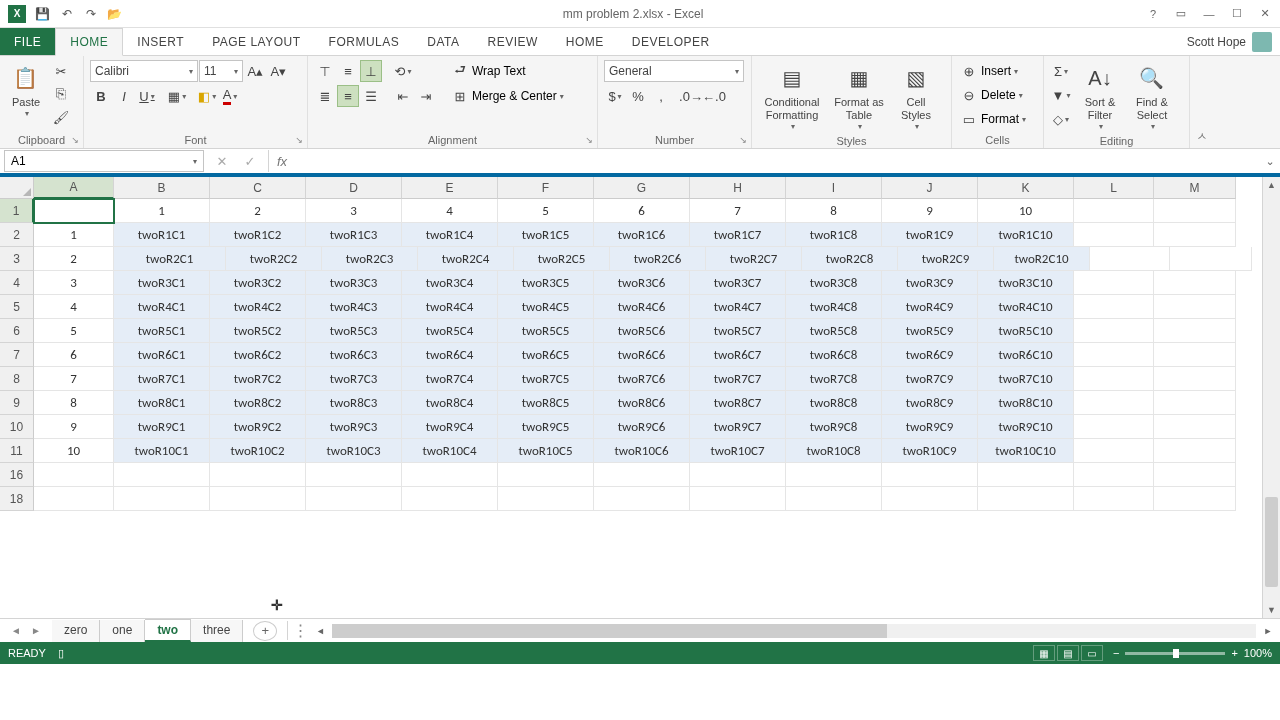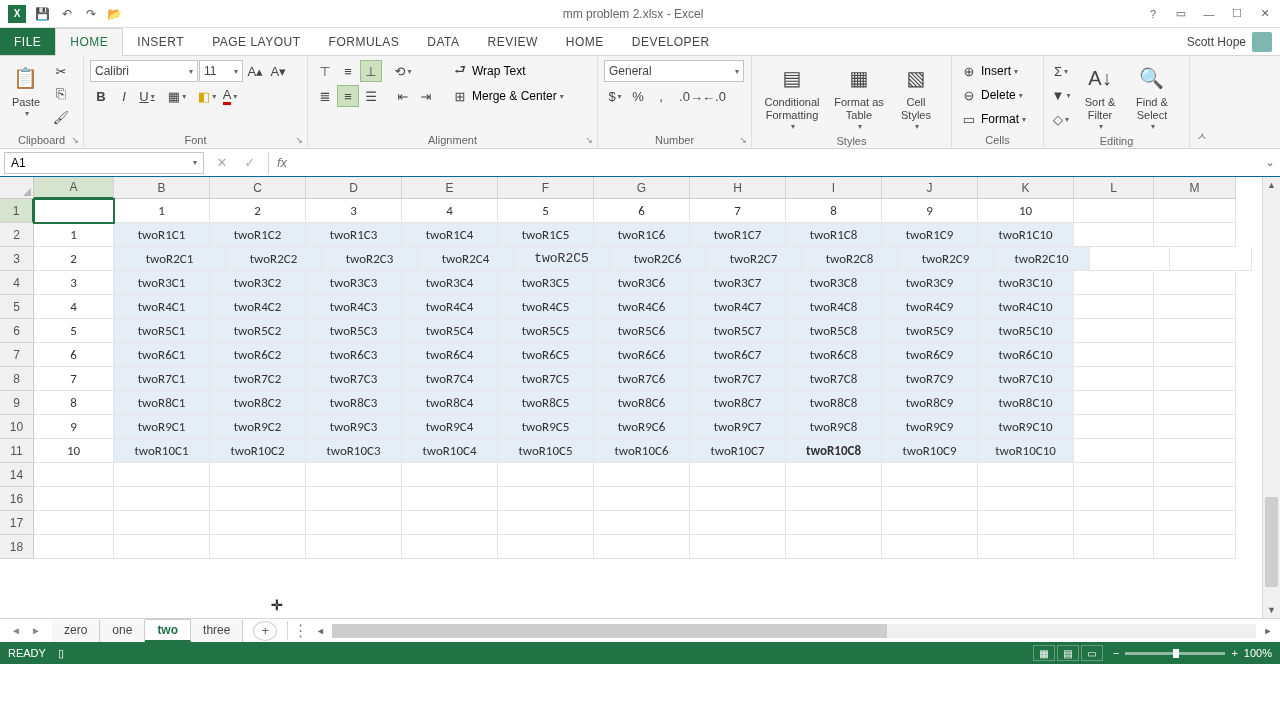--- a/index.html
+++ b/index.html
@@ -32,21 +32,21 @@
 .bigbtn { display: flex; flex-direction: column; align-items: center; justify-content: center; font-size: 11px; color: #444; padding: 2px 4px; line-height: 1.2; text-align: center; }
 .bigbtn .ico { width: 32px; height: 32px; display: flex; align-items: center; justify-content: center; font-size: 20px; margin-bottom: 2px; }
 .smallbtn { width: 22px; height: 22px; display: flex; align-items: center; justify-content: center; font-size: 13px; color: #444; }
 .col { display: flex; flex-direction: column; gap: 1px; }
 .row { display: flex; gap: 1px; align-items: center; }
 .sel { border: 1px solid #c4c4c4; background: #fff; font-size: 12px; padding: 1px 4px; color: #444; height: 22px; display:flex; align-items:center; justify-content:space-between; }
 .drop { font-size: 8px; color: #666; margin-left: 2px; }
 .ribbon-collapse { width: 24px; display: flex; align-items: flex-end; justify-content: center; padding-bottom: 4px; color: #666; font-size: 11px; }
 
 
-.formulabar { height: 28px; border-bottom: 1px solid #0369a1; display: flex; align-items: center; background: #fff; }
+.formulabar { height: 28px; border-bottom: 4px solid #0369a1; display: flex; align-items: center; background: #fff; }
 .namebox { width: 200px; border: 1px solid #c4c4c4; margin: 2px 0 2px 4px; height: 22px; display: flex; align-items: center; padding: 0 6px; font-size: 12px; justify-content: space-between; }
 .fbar-btns { display: flex; align-items: center; border-right: 1px solid #d4d4d4; padding: 0 6px; gap: 4px; }
 .fbar-btn { width: 24px; height: 22px; display: flex; align-items: center; justify-content: center; font-size: 13px; color: #aaa; }
 .fx { font-style: italic; font-size: 13px; color: #777; padding: 0 8px; }
 .fbar-input { flex: 1; height: 22px; }
 .fbar-expand { width: 20px; display:flex; align-items:center; justify-content:center; color:#666; font-size:11px;}
 
 
 .gridwrap { position: relative; height: 441px; display: flex; }
 .gridmain { flex: 1; overflow: hidden; position: relative; display: flex; flex-direction: column; }
@@ -368,21 +368,21 @@
           <div class="cell" style="width: 80px;"></div>
           <div class="cell" style="width: 82px;"></div>
         </div>
         <div class="gridrow">
           <div class="rowhead">3</div>
           <div class="cell" style="width: 80px;">2</div>
           <div class="cell sel-area" style="width: 112px;">twoR2C1</div>
           <div class="cell sel-area" style="width: 96px;">twoR2C2</div>
           <div class="cell sel-area" style="width: 96px;">twoR2C3</div>
           <div class="cell sel-area" style="width: 96px;">twoR2C4</div>
-          <div class="cell sel-area" style="width: 96px; font-family: Liberation Mono, monospace;">twoR2C5</div>
+          <div class="cell sel-area" style="width: 96px;">twoR2C5</div>
           <div class="cell sel-area" style="width: 96px;">twoR2C6</div>
           <div class="cell sel-area" style="width: 96px;">twoR2C7</div>
           <div class="cell sel-area" style="width: 96px;">twoR2C8</div>
           <div class="cell sel-area" style="width: 96px;">twoR2C9</div>
           <div class="cell sel-area" style="width: 96px;">twoR2C10</div>
           <div class="cell" style="width: 80px;"></div>
           <div class="cell" style="width: 82px;"></div>
         </div>
         <div class="gridrow">
           <div class="rowhead">4</div>
@@ -499,60 +499,28 @@
         <div class="gridrow">
           <div class="rowhead">11</div>
           <div class="cell" style="width: 80px;">10</div>
           <div class="cell sel-area" style="width: 96px;">twoR10C1</div>
           <div class="cell sel-area" style="width: 96px;">twoR10C2</div>
           <div class="cell sel-area" style="width: 96px;">twoR10C3</div>
           <div class="cell sel-area" style="width: 96px;">twoR10C4</div>
           <div class="cell sel-area" style="width: 96px;">twoR10C5</div>
           <div class="cell sel-area" style="width: 96px;">twoR10C6</div>
           <div class="cell sel-area" style="width: 96px;">twoR10C7</div>
-          <div class="cell sel-area" style="width: 96px; font-weight: bold;">twoR10C8</div>
+          <div class="cell sel-area" style="width: 96px;">twoR10C8</div>
           <div class="cell sel-area" style="width: 96px;">twoR10C9</div>
           <div class="cell sel-area" style="width: 96px;">twoR10C10</div>
           <div class="cell" style="width: 80px;"></div>
           <div class="cell" style="width: 82px;"></div>
         </div>
         <div class="gridrow">
-          <div class="rowhead">14</div>
-          <div class="cell" style="width: 80px;"></div>
-          <div class="cell" style="width: 96px;"></div>
-          <div class="cell" style="width: 96px;"></div>
-          <div class="cell" style="width: 96px;"></div>
-          <div class="cell" style="width: 96px;"></div>
-          <div class="cell" style="width: 96px;"></div>
-          <div class="cell" style="width: 96px;"></div>
-          <div class="cell" style="width: 96px;"></div>
-          <div class="cell" style="width: 96px;"></div>
-          <div class="cell" style="width: 96px;"></div>
-          <div class="cell" style="width: 96px;"></div>
-          <div class="cell" style="width: 80px;"></div>
-          <div class="cell" style="width: 82px;"></div>
-        </div>
-        <div class="gridrow">
           <div class="rowhead">16</div>
-          <div class="cell" style="width: 80px;"></div>
-          <div class="cell" style="width: 96px;"></div>
-          <div class="cell" style="width: 96px;"></div>
-          <div class="cell" style="width: 96px;"></div>
-          <div class="cell" style="width: 96px;"></div>
-          <div class="cell" style="width: 96px;"></div>
-          <div class="cell" style="width: 96px;"></div>
-          <div class="cell" style="width: 96px;"></div>
-          <div class="cell" style="width: 96px;"></div>
-          <div class="cell" style="width: 96px;"></div>
-          <div class="cell" style="width: 96px;"></div>
-          <div class="cell" style="width: 80px;"></div>
-          <div class="cell" style="width: 82px;"></div>
-        </div>
-        <div class="gridrow">
-          <div class="rowhead">17</div>
           <div class="cell" style="width: 80px;"></div>
           <div class="cell" style="width: 96px;"></div>
           <div class="cell" style="width: 96px;"></div>
           <div class="cell" style="width: 96px;"></div>
           <div class="cell" style="width: 96px;"></div>
           <div class="cell" style="width: 96px;"></div>
           <div class="cell" style="width: 96px;"></div>
           <div class="cell" style="width: 96px;"></div>
           <div class="cell" style="width: 96px;"></div>
           <div class="cell" style="width: 96px;"></div>

